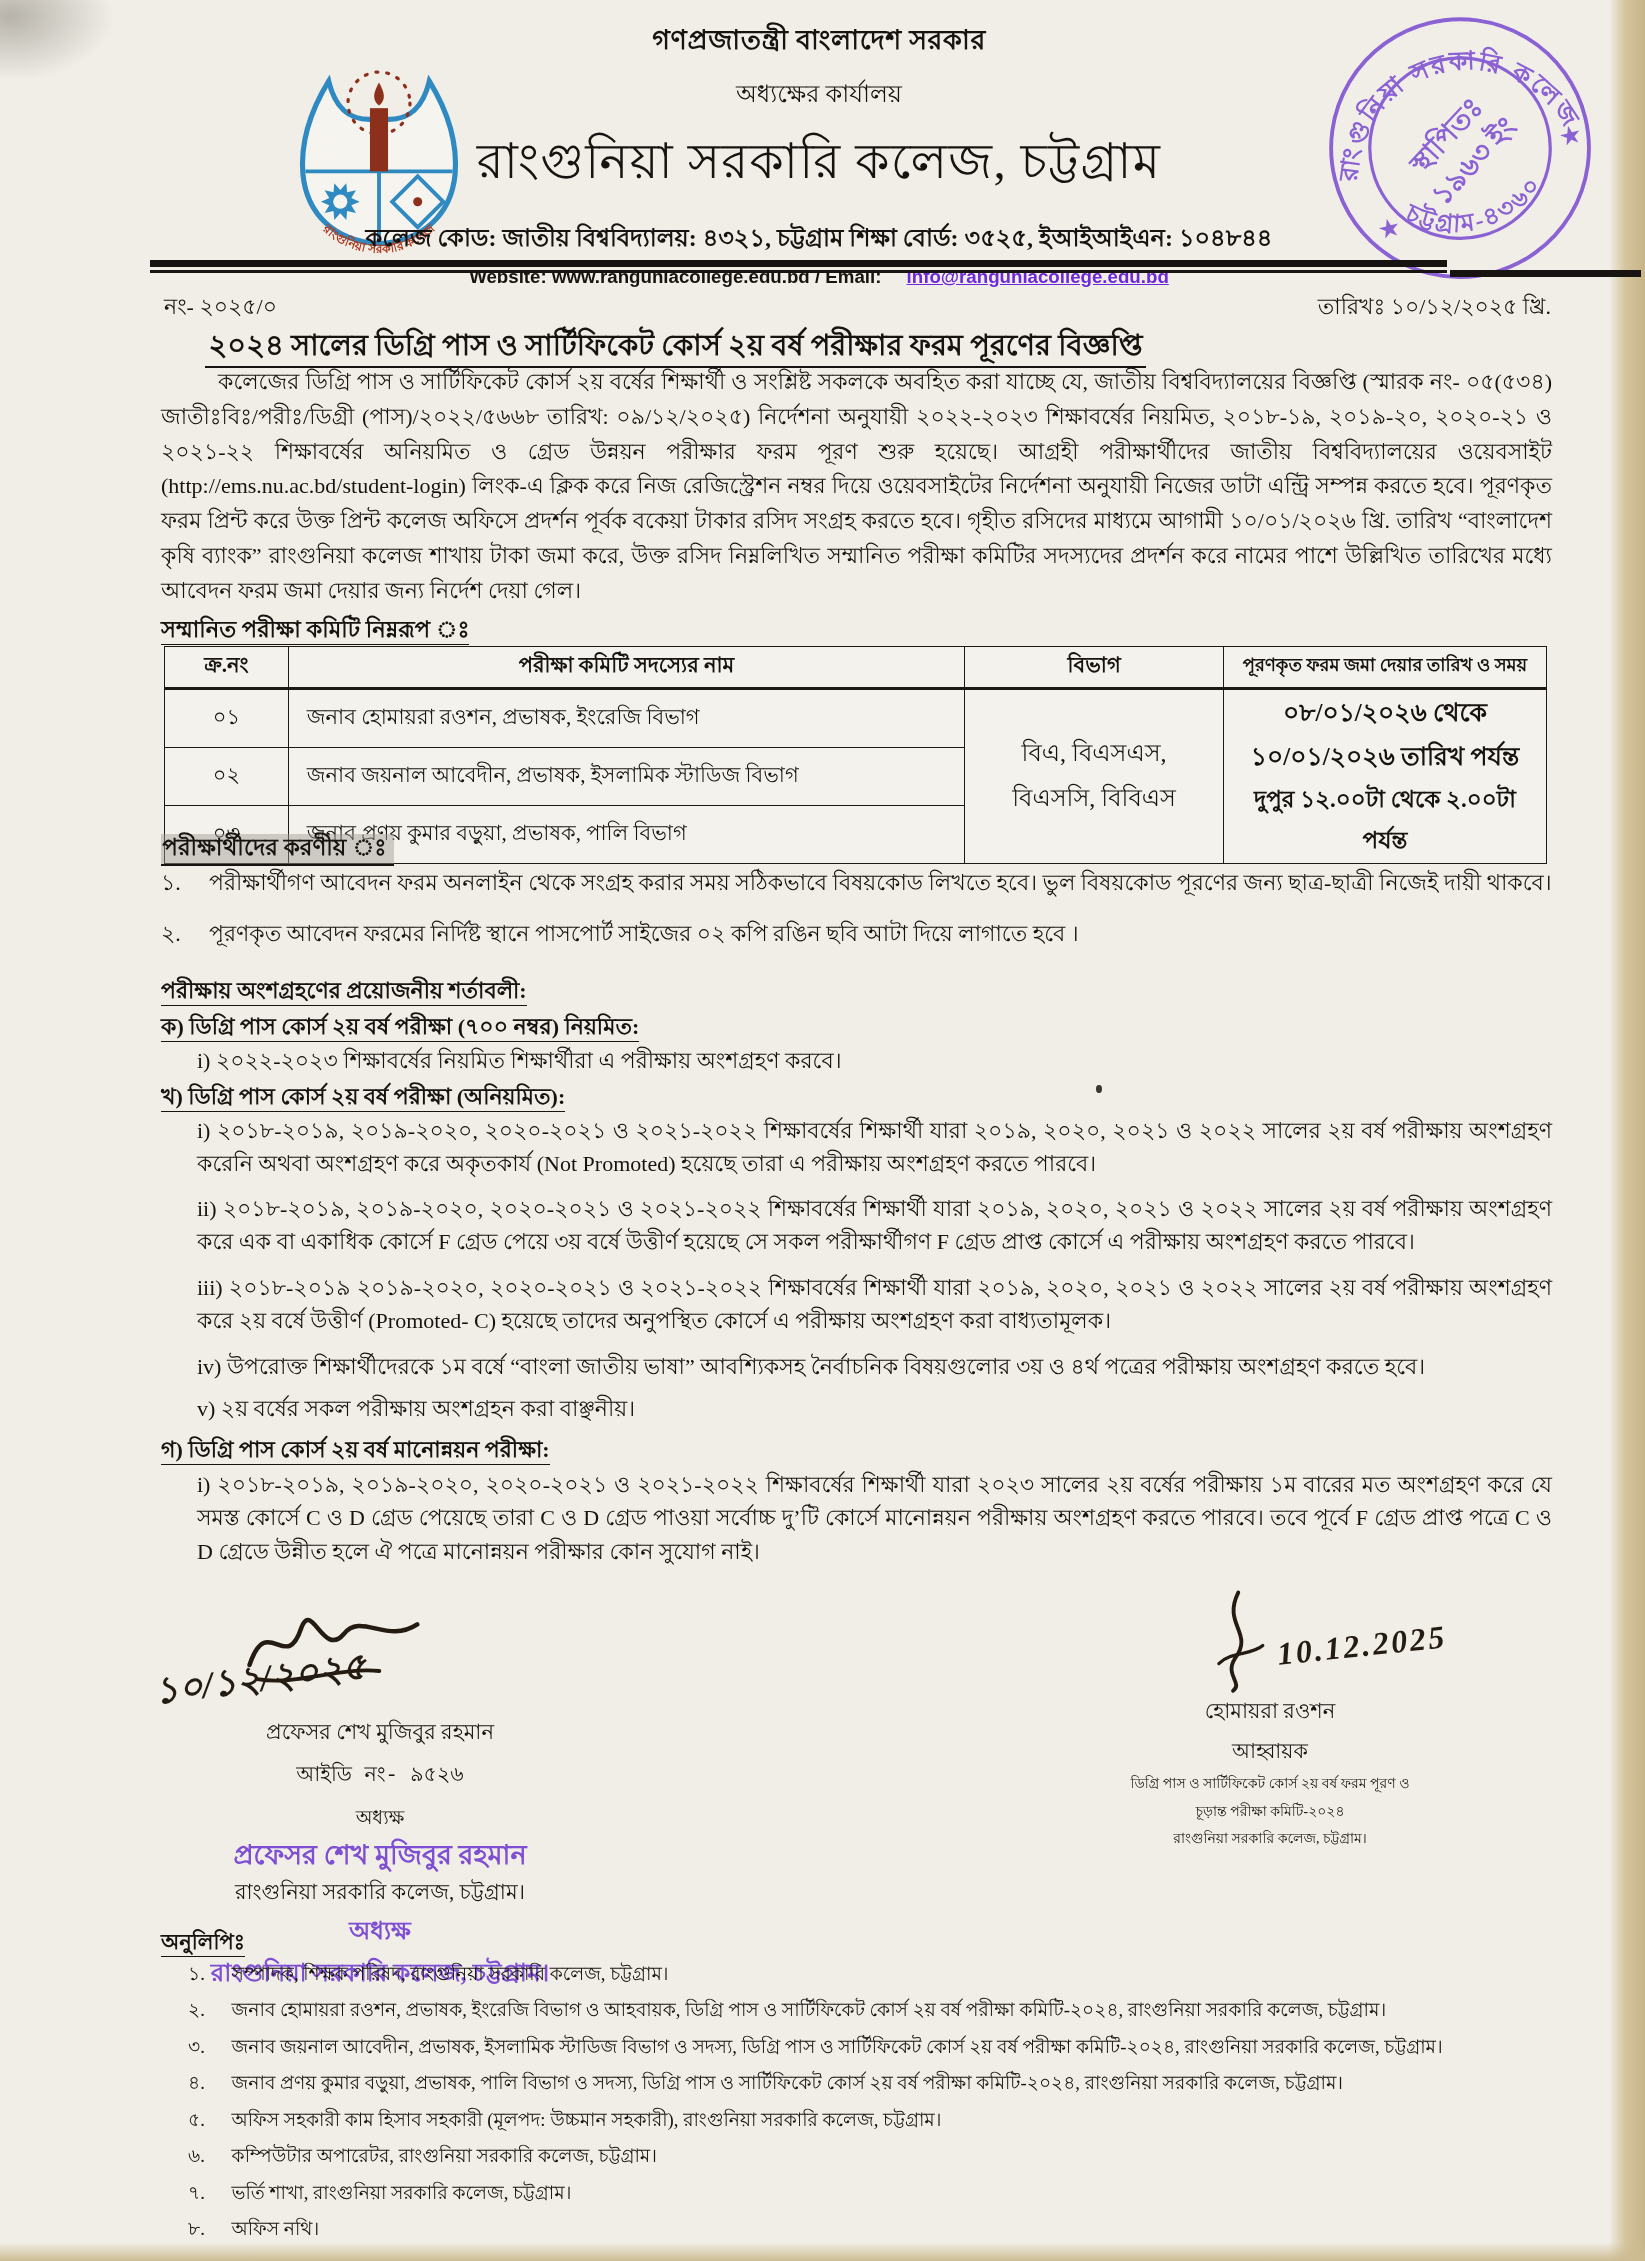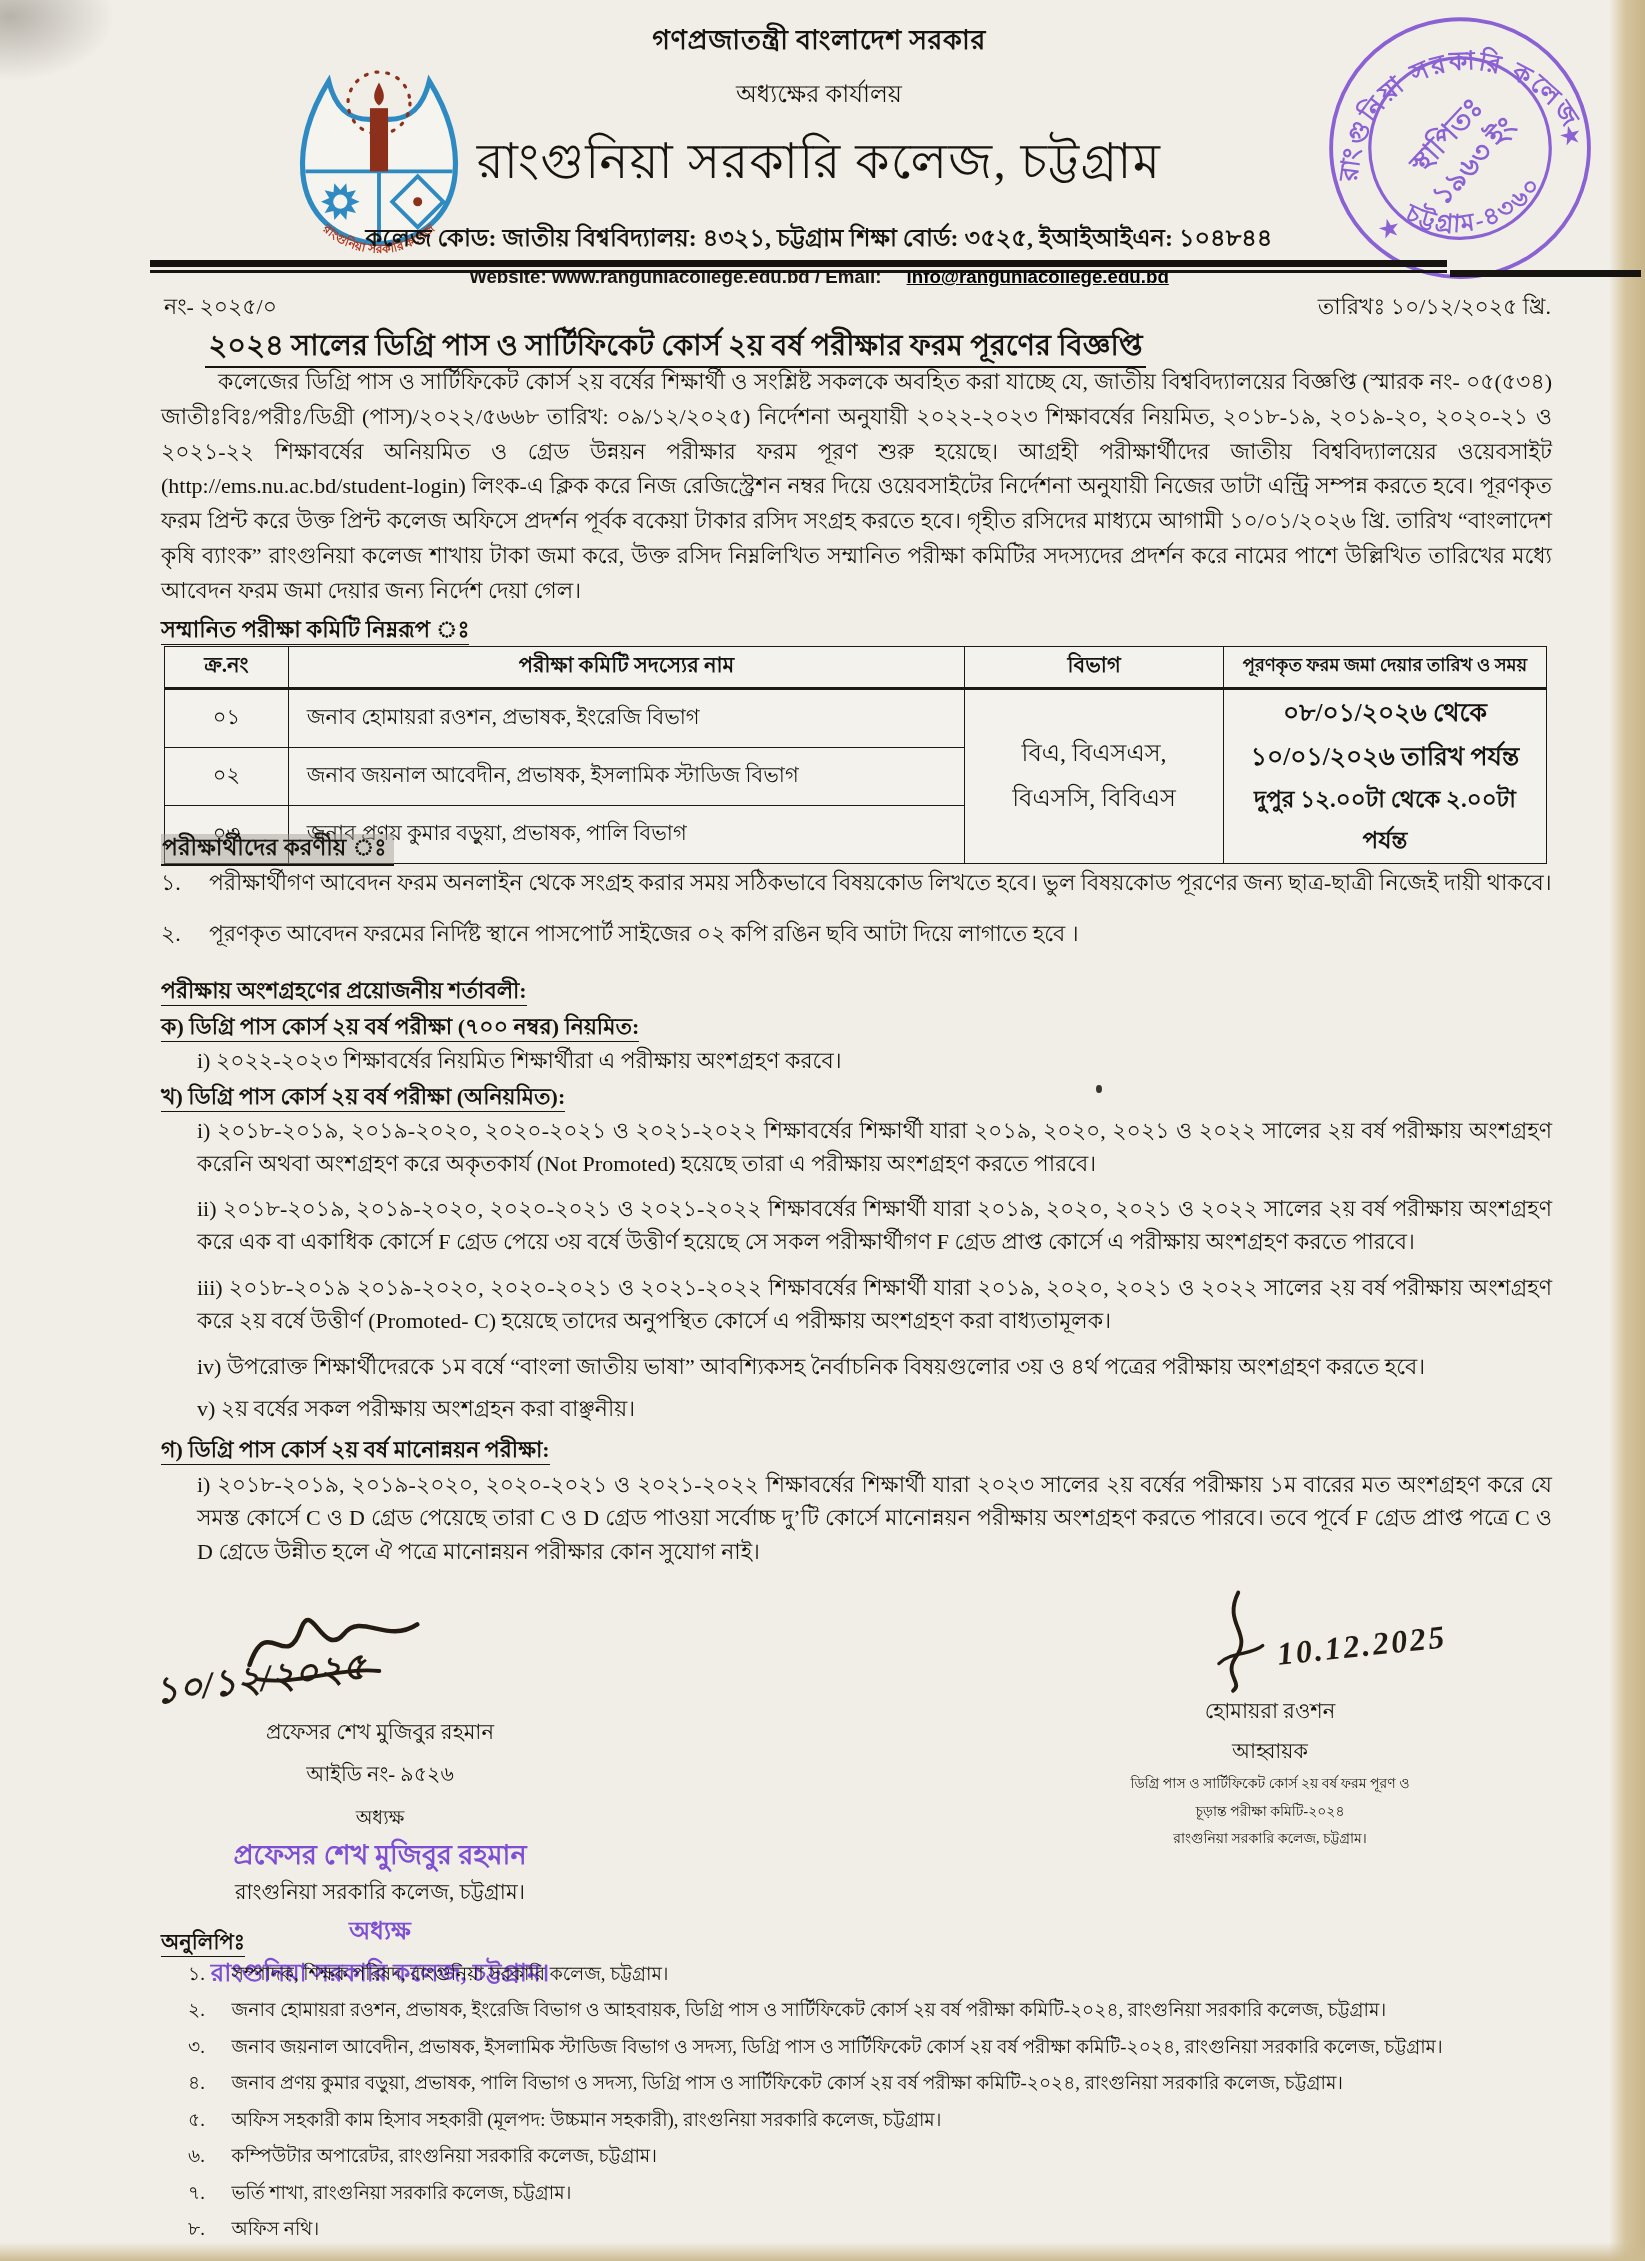--- a/index.html
+++ b/index.html
@@ -12,21 +12,21 @@
   .smudge-tl{position:absolute;left:0;top:0;width:129px;height:90px;
         background:radial-gradient(ellipse at 8% 18%,rgba(60,55,45,.32),transparent 62%);}
   .speck{position:absolute;left:1096px;top:1085px;width:5.8px;height:8.4px;background:#3a362e;border-radius:50%;}
 
   .header{position:absolute;left:271px;top:19.3px;width:1096px;text-align:center;}
   .gov{font-size:27px;font-weight:bold;letter-spacing:0.6px;}
   .office{font-size:24px;margin-top:10.3px;}
   .college{font-size:49px;font-weight:normal;margin:9px 0 0;letter-spacing:1.3px;}
   .codes{font-size:24px;font-weight:bold;margin-top:13px;}
   .website{font-size:18.7px;font-weight:bold;margin-top:7.7px;font-family:"Liberation Sans",sans-serif;}
-  .email{color:#000000;text-decoration:underline;margin-left:20px;}
+  .email{color:#6d28d9;text-decoration:underline;margin-left:20px;}
 
   .logo{position:absolute;left:250px;top:63px;}
   .stamp{position:absolute;left:1309px;top:5.2px;transform:rotate(-14deg);opacity:.88;}
 
   .rule{position:absolute;left:150px;top:260px;width:1297px;border-top:7px solid #171310;
         padding-top:3.2px;border-bottom:3.9px solid #171310;height:0;}
   .rule2{position:absolute;left:1450px;top:270px;width:191px;border-top:7.7px solid #171310;}
 
   .meta{position:absolute;left:164px;top:289px;width:1387px;display:flex;
         justify-content:space-between;font-size:22px;}
@@ -64,21 +64,21 @@
   .warning{position:absolute;left:161px;top:1578px;width:1392px;font-size:22px;font-weight:bold;
         line-height:1.55;text-align:justify;margin:0;}
 
   .sigL{position:absolute;left:135px;top:1631px;width:490px;text-align:center;}
   .sigR{position:absolute;left:980px;top:1631px;width:580px;text-align:center;}
   .sig-svg{position:absolute;}
   .hand{font-style:italic;font-weight:bold;color:#241c12;position:absolute;white-space:nowrap;}
   .sigL .hand{left:19.3px;top:18px;font-size:37px;transform:rotate(-7deg);}
   .sigR .hand{left:297px;top:-3.9px;font-size:32px;transform:rotate(-6deg);letter-spacing:2.6px;}
   .sig-name{margin-top:85px;font-size:21px;}
-  .sig-id{margin-top:7.7px;font-size:20.6px;}
+  .sig-id{margin-top:7.7px;font-size:20.6px;font-family:Liberation Mono, monospace;}
   .pr-role{margin-top:10.3px;font-size:19.3px;}
   .st-name{font-size:27px;font-weight:bold;color:#7e4fd2;margin-top:-1.3px;}
   .pr-org{font-size:21px;margin-top:-2.6px;}
   .st-role{font-size:24.5px;font-weight:bold;color:#7e4fd2;margin-top:1.3px;}
   .st-org{font-size:24.5px;font-weight:bold;color:#7e4fd2;margin-top:1.3px;}
   .sigR .sig-name{margin-top:64px;}
   .sigR div{line-height:1.6;}
   .r-role{font-size:20.6px;margin-top:6.4px;}
   .r-line{font-size:14px;margin-top:5.2px;}
 

